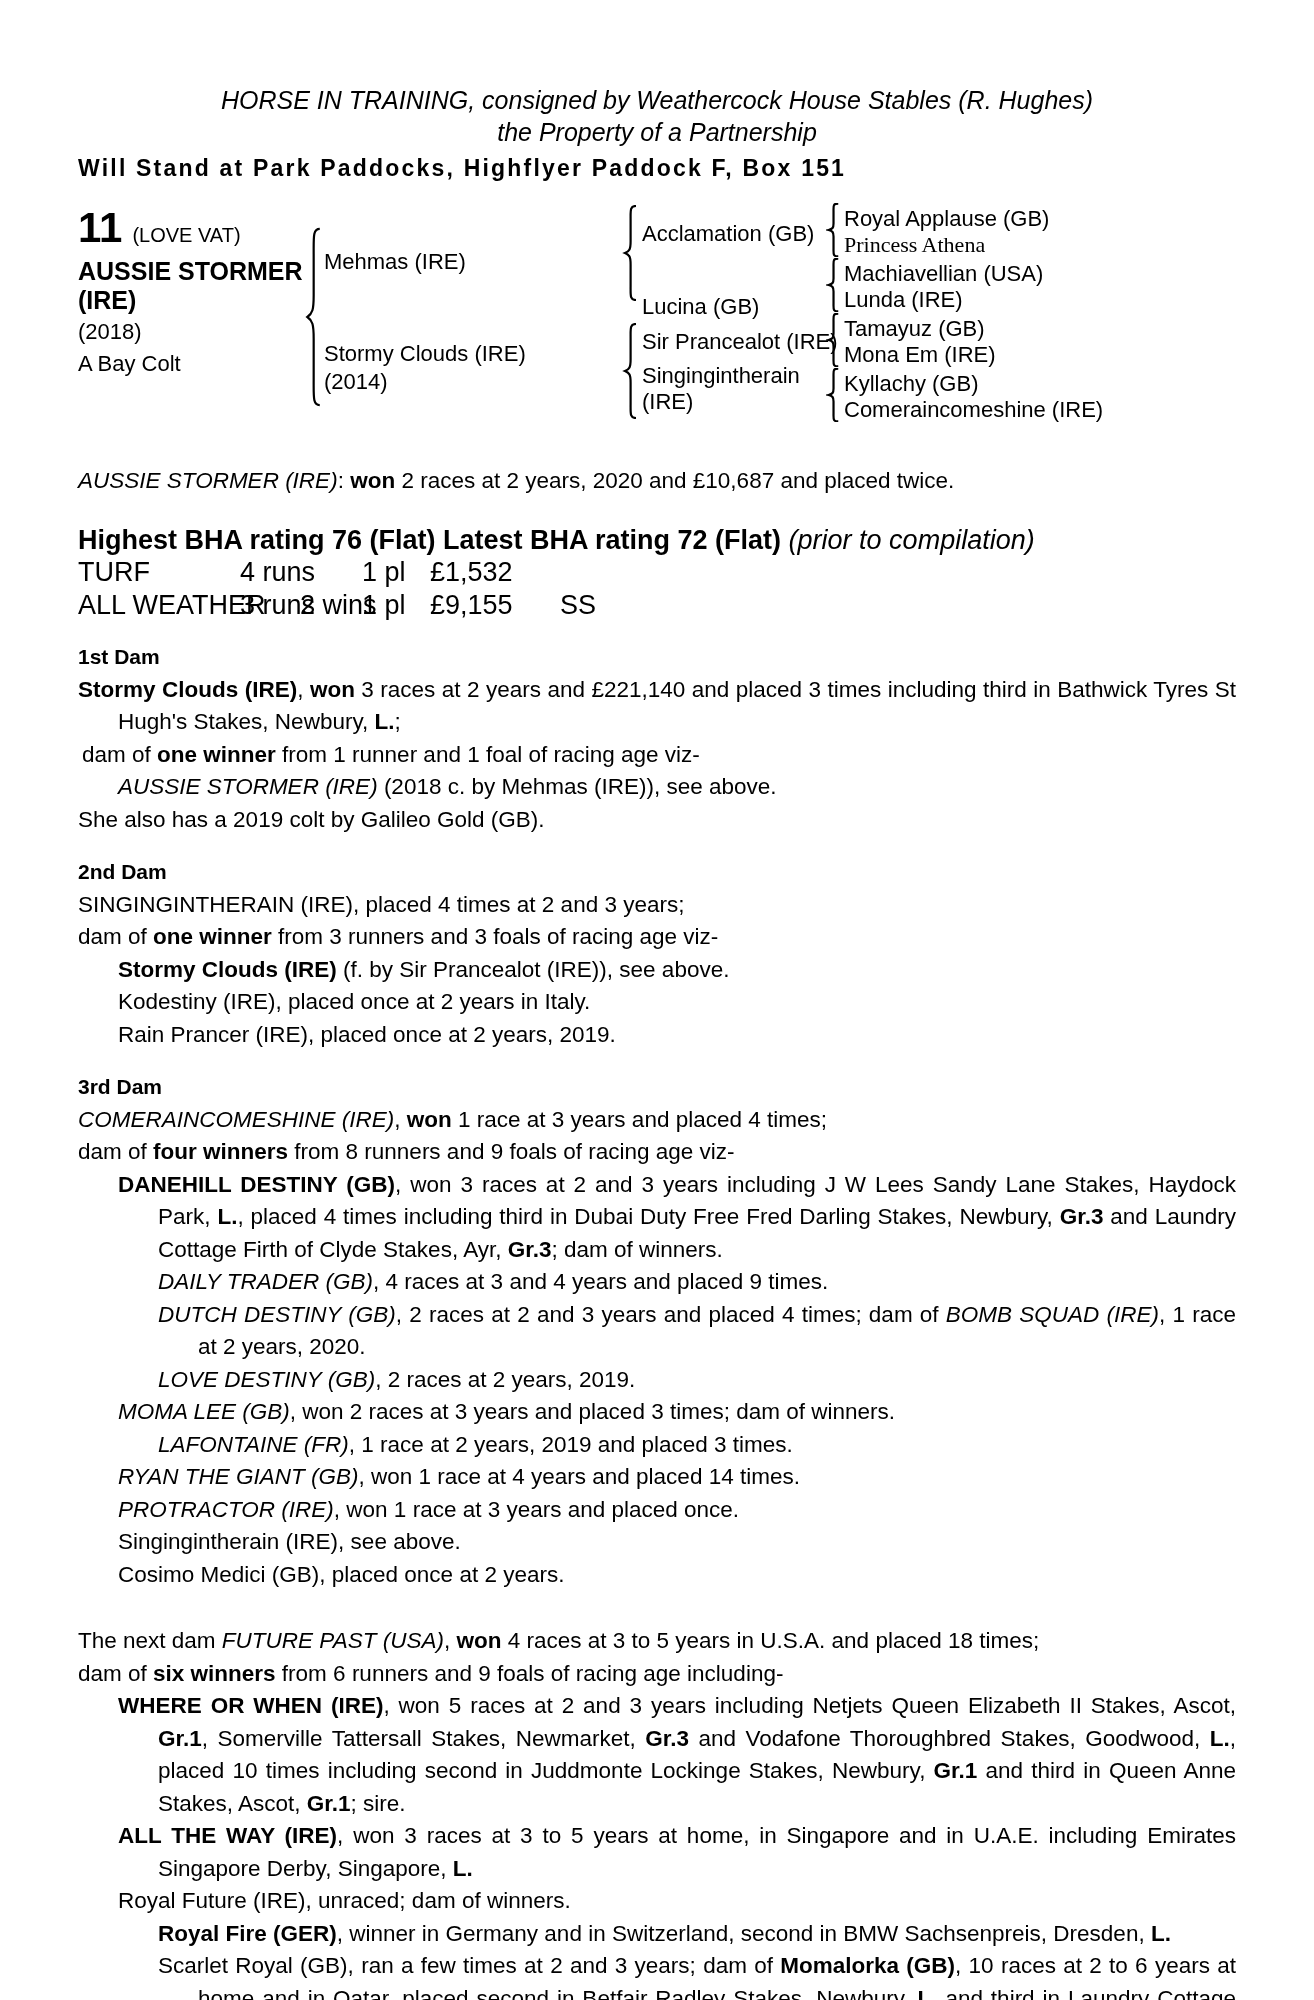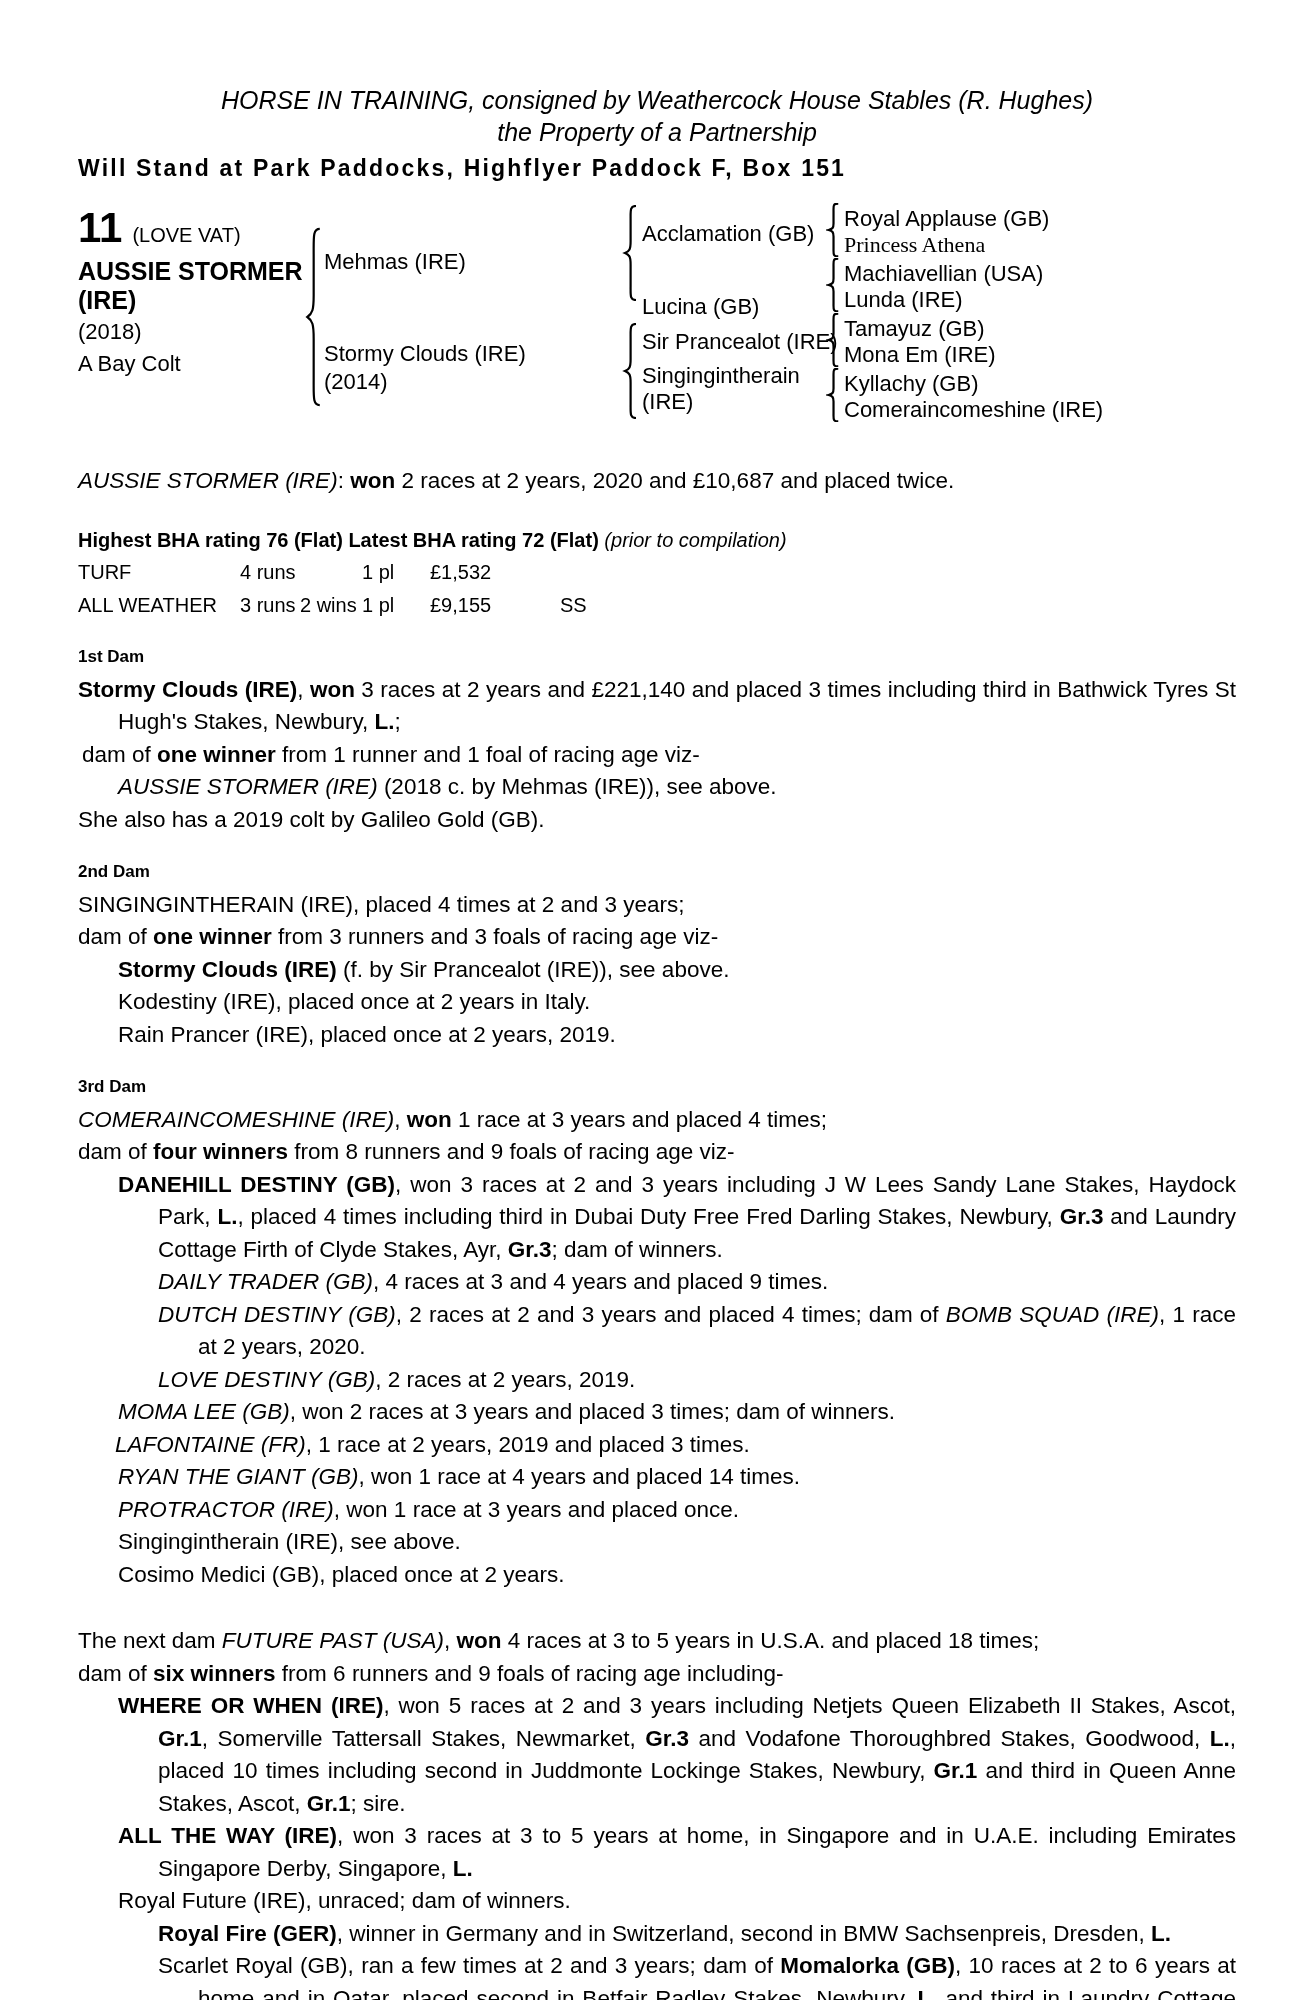--- a/index.html
+++ b/index.html
@@ -41,25 +41,25 @@
   .g3-7 { left:766px; top:198px; }
   .brace { position:absolute; }
 
   
   .record-block { margin-top:26px; }
   p.para { margin:0; font-size:22.5px; line-height:32.5px; }
   p.just { text-align:justify; }
   .s-n { font-style:normal; font-weight:normal; }
   .s-b { font-weight:bold; }
   .s-i { font-style:italic; }
-  .section-heading { font-weight:bold; font-size:17px; line-height:32.5px; margin-top:20px; }
+  .section-heading { font-weight:bold; font-size:21px; line-height:32.5px; margin-top:20px; }
   .gap { height:34px; }
 
   
-  .bha { margin-top:26px; font-size:20px; line-height:32.5px; }
+  .bha { margin-top:26px; font-size:27px; line-height:32.5px; }
   .bha-row { display:grid; grid-template-columns:162px 60px 62px 68px 130px 112px auto; }
   .bha-cell { white-space:nowrap; }
 </style>
 </head>
 <body>
 
 <div class="page">
 
   <div class="hdr-center">HORSE IN TRAINING, consigned by Weathercock House Stables (R. Hughes)</div>
   <div class="hdr-center">the Property of a Partnership</div>
@@ -153,21 +153,21 @@
       <p class="para" style="margin-left: 40px; text-indent: 0px;"><span class="s-n">Kodestiny (IRE), placed once at 2 years in Italy.</span></p>
       <p class="para" style="margin-left: 40px; text-indent: 0px;"><span class="s-n">Rain Prancer (IRE), placed once at 2 years, 2019.</span></p>
       <div class="section-heading">3rd Dam</div>
       <p class="para" style="margin-left: 40px; text-indent: -40px;"><span class="s-i">COMERAINCOMESHINE (IRE)</span><span class="s-n">, </span><span class="s-b">won</span><span class="s-n"> 1 race at 3 years and placed 4 times;</span></p>
       <p class="para" style="margin-left: 0px; text-indent: 0px;"><span class="s-n">dam of </span><span class="s-b">four winners</span><span class="s-n"> from 8 runners and 9 foals of racing age viz-</span></p>
       <p class="para just" style="margin-left: 80px; text-indent: -40px;"><span class="s-b">DANEHILL DESTINY (GB)</span><span class="s-n">, won 3 races at 2 and 3 years including J W Lees Sandy Lane Stakes, Haydock Park, </span><span class="s-b">L.</span><span class="s-n">, placed 4 times including third in Dubai Duty Free Fred Darling Stakes, Newbury, </span><span class="s-b">Gr.3</span><span class="s-n"> and Laundry Cottage Firth of Clyde Stakes, Ayr, </span><span class="s-b">Gr.3</span><span class="s-n">; dam of winners.</span></p>
       <p class="para" style="margin-left: 80px; text-indent: 0px;"><span class="s-i">DAILY TRADER (GB)</span><span class="s-n">, 4 races at 3 and 4 years and placed 9 times.</span></p>
       <p class="para just" style="margin-left: 120px; text-indent: -40px;"><span class="s-i">DUTCH DESTINY (GB)</span><span class="s-n">, 2 races at 2 and 3 years and placed 4 times; dam of </span><span class="s-i">BOMB SQUAD (IRE)</span><span class="s-n">, 1 race at 2 years, 2020.</span></p>
       <p class="para" style="margin-left: 80px; text-indent: 0px;"><span class="s-i">LOVE DESTINY (GB)</span><span class="s-n">, 2 races at 2 years, 2019.</span></p>
       <p class="para" style="margin-left: 40px; text-indent: 0px;"><span class="s-i">MOMA LEE (GB)</span><span class="s-n">, won 2 races at 3 years and placed 3 times; dam of winners.</span></p>
-      <p class="para" style="margin-left: 37px; text-indent: 0px;"><span class="s-i">LAFONTAINE (FR)</span><span class="s-n">, 1 race at 2 years, 2019 and placed 3 times.</span></p>
+      <p class="para" style="margin-left: 80px; text-indent: 0px;"><span class="s-i">LAFONTAINE (FR)</span><span class="s-n">, 1 race at 2 years, 2019 and placed 3 times.</span></p>
       <p class="para" style="margin-left: 40px; text-indent: 0px;"><span class="s-i">RYAN THE GIANT (GB)</span><span class="s-n">, won 1 race at 4 years and placed 14 times.</span></p>
       <p class="para" style="margin-left: 40px; text-indent: 0px;"><span class="s-i">PROTRACTOR (IRE)</span><span class="s-n">, won 1 race at 3 years and placed once.</span></p>
       <p class="para" style="margin-left: 40px; text-indent: 0px;"><span class="s-n">Singingintherain (IRE), see above.</span></p>
       <p class="para" style="margin-left: 40px; text-indent: 0px;"><span class="s-n">Cosimo Medici (GB), placed once at 2 years.</span></p>
       <div class="gap"></div>
       <p class="para just" style="margin-left: 40px; text-indent: -40px;"><span class="s-n">The next dam </span><span class="s-i">FUTURE PAST (USA)</span><span class="s-n">, </span><span class="s-b">won</span><span class="s-n"> 4 races at 3 to 5 years in U.S.A. and placed 18 times;</span></p>
       <p class="para" style="margin-left: 0px; text-indent: 0px;"><span class="s-n">dam of </span><span class="s-b">six winners</span><span class="s-n"> from 6 runners and 9 foals of racing age including-</span></p>
       <p class="para just" style="margin-left: 80px; text-indent: -40px;"><span class="s-b">WHERE OR WHEN (IRE)</span><span class="s-n">, won 5 races at 2 and 3 years including Netjets Queen Elizabeth II Stakes, Ascot, </span><span class="s-b">Gr.1</span><span class="s-n">, Somerville Tattersall Stakes, Newmarket, </span><span class="s-b">Gr.3</span><span class="s-n"> and Vodafone Thoroughbred Stakes, Goodwood, </span><span class="s-b">L.</span><span class="s-n">, placed 10 times including second in Juddmonte Lockinge Stakes, Newbury, </span><span class="s-b">Gr.1</span><span class="s-n"> and third in Queen Anne Stakes, Ascot, </span><span class="s-b">Gr.1</span><span class="s-n">; sire.</span></p>
       <p class="para just" style="margin-left: 80px; text-indent: -40px;"><span class="s-b">ALL THE WAY (IRE)</span><span class="s-n">, won 3 races at 3 to 5 years at home, in Singapore and in U.A.E. including Emirates Singapore Derby, Singapore, </span><span class="s-b">L.</span></p>
       <p class="para" style="margin-left: 40px; text-indent: 0px;"><span class="s-n">Royal Future (IRE), unraced; dam of winners.</span></p>

